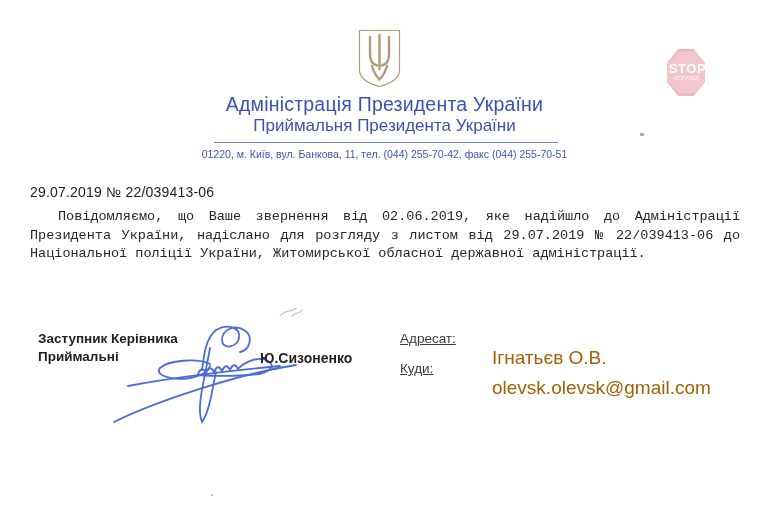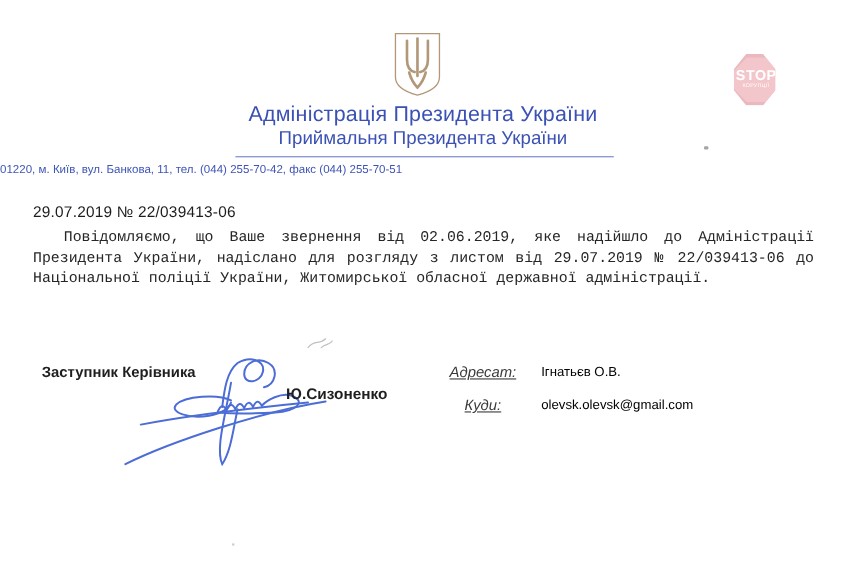--- a/index.html
+++ b/index.html
@@ -16,21 +16,21 @@
   }
   .dept-title{
     left:0;top:116px;width:769px;text-align:center;
     font-size:17px;color:#3b51b3;
   }
   .header-rule{
     left:214px;top:142px;width:344px;height:0;
     border-top:1.5px solid #5b6bc2;opacity:0.85;
   }
   .header-address{
-    left:0;top:148px;width:769px;text-align:left;
+    left:0;top:148px;width:769px;text-align:center;
     font-size:10.5px;color:#3f55b5;
   }
   
   .stamp{
     left:667px;top:49px;width:38px;height:47px;
     display:flex;flex-direction:column;align-items:flex-start;justify-content:center;
     clip-path:polygon(30% 0,70% 0,100% 30%,100% 70%,70% 100%,30% 100%,0 70%,0 30%);
     background:#eab8bf;
   }
   .stamp-inner{
@@ -45,23 +45,23 @@
   .body-par{
     left:30px;top:208px;width:710px;margin:0;
     font-size:13.5px;line-height:18.5px;text-align:justify;text-indent:28px;color:#262626;font-family:Liberation Mono, monospace;
   }
   
   .sig-position{left:38px;top:330px;font-size:13.5px;font-weight:bold;line-height:18px;color:#1f1f1f;}
   .sig-name{left:260px;top:350px;font-size:14px;font-weight:bold;color:#1f1f1f;}
   .sig-svg{left:98px;top:302px;}
   .pencil-mark{left:278px;top:304px;}
   
-  .addr-label{width:78px;text-align:center;font-size:13.5px;font-style:italic;
+  .addr-label{width:78px;text-align:left;font-size:13.5px;
     text-decoration:underline;color:#3a3a3a;left:400px;}
-  .addr-value{left:492px;font-size:12px;color:#000000;}
+  .addr-value{left:492px;font-size:19px;color:#a16207;margin-top:16px;}
   .row1{top:331px;} .row2{top:361px;}
   
   .footer{left:30px;top:469px;font-size:13.5px;line-height:20px;color:#3a3a3a;}
   
   .speck-a{left:640px;top:133px;width:4px;height:3px;background:#8f8f8f;border-radius:1px;opacity:.8;}
   .speck-b{left:211px;top:494px;width:2px;height:2px;background:#aaaaaa;opacity:.6;}
 </style>
 </head>
 <body>
 
@@ -88,20 +88,21 @@
       <div class="stamp-bottom">КОРУПЦІЇ</div>
     </div>
   </div>
 
   <div class="abs reference">29.07.2019 № 22/039413-06</div>
 
   <p class="abs body-par">Повідомляємо, що Ваше звернення від 02.06.2019, яке надійшло до Адміністрації Президента України, надіслано для розгляду з листом від 29.07.2019 № 22/039413-06 до Національної поліції України, Житомирської обласної державної адміністрації.</p>
 
   <div class="abs sig-position">
     <div>Заступник Керівника</div>
+    <div>Приймальні</div>
   </div>
 
   <svg class="abs sig-svg" width="220" height="136" viewBox="0 0 220 136" aria-hidden="true">
     <g fill="none" stroke="#4c6cd6" stroke-width="1.8" stroke-linecap="round">
       <path d="M112,62 C100,56 70,58 62,66 C56,73 74,79 92,76 C102,74 110,70 112,64"></path>
       <path d="M104,68 C106,52 108,36 118,28 C130,21 143,26 141,36 C139,46 124,48 124,38 C124,28 136,22 146,28 C156,34 152,48 142,50"></path>
       <path d="M100,72 q4,-9 8,-1 q4,-9 8,-1 q4,-9 8,-1 q4,-9 8,-1 q4,-9 8,-1 C144,62 158,54 168,58 C180,63 172,72 152,73 C134,74 112,74 100,73"></path>
       <path d="M16,120 C56,100 140,72 198,63"></path>
       <path d="M30,84 C72,76 140,68 182,64"></path>
       <path d="M112,46 C106,80 98,106 104,120 C112,108 114,88 118,70"></path>

